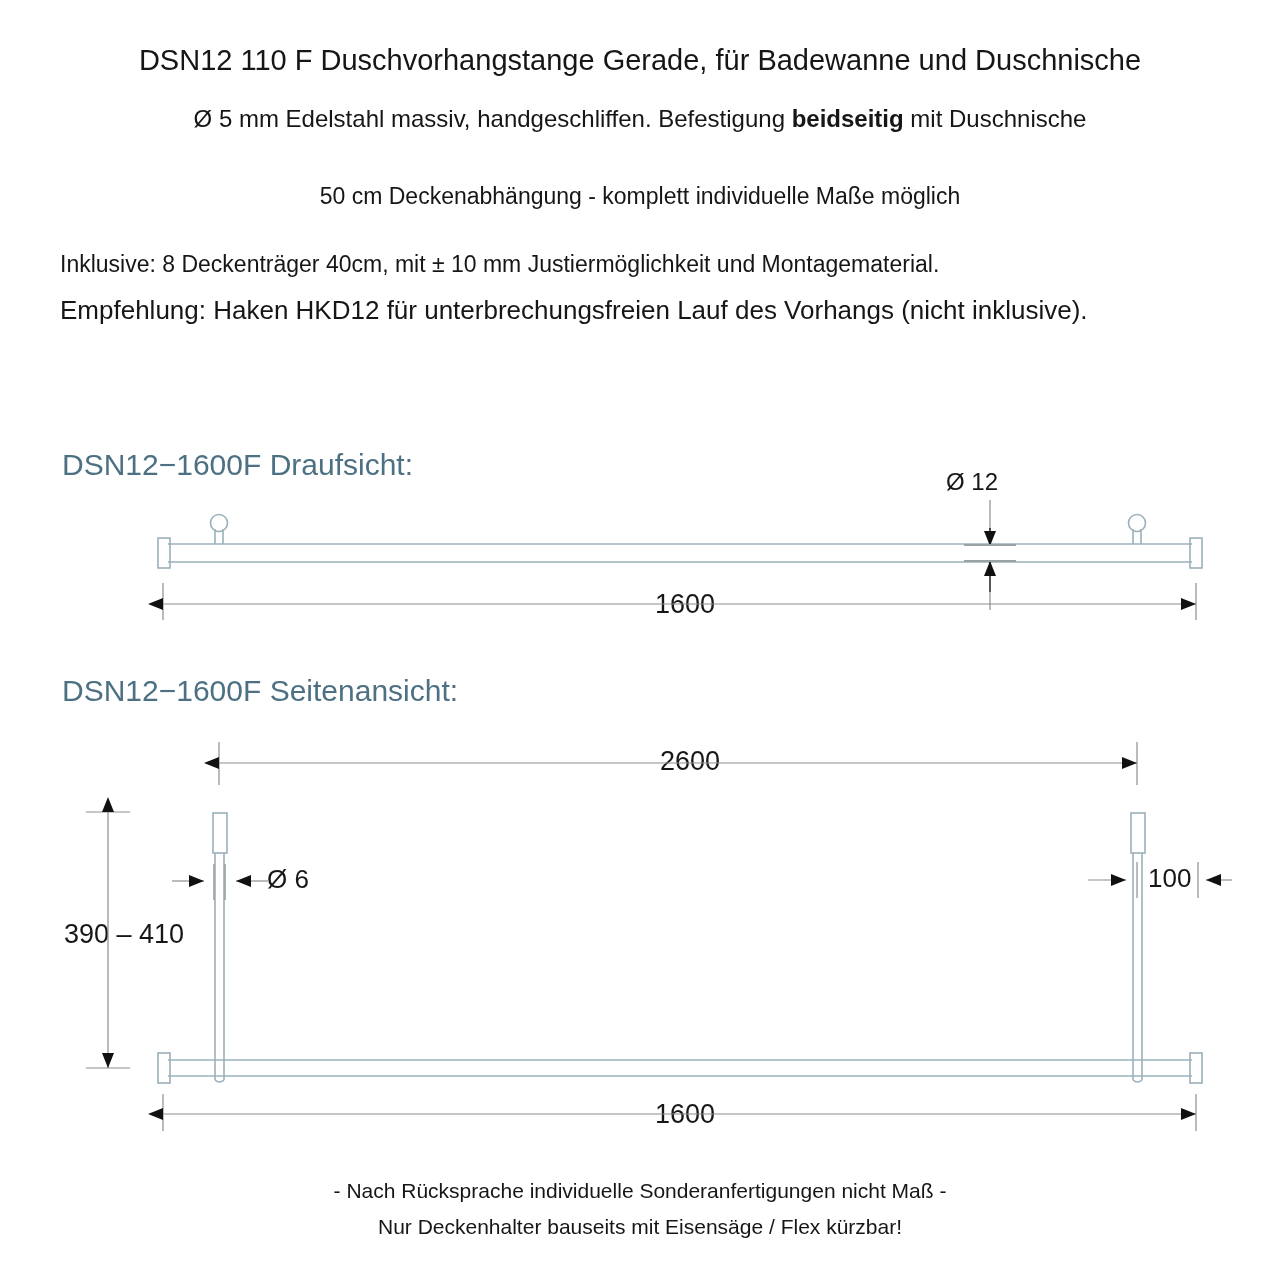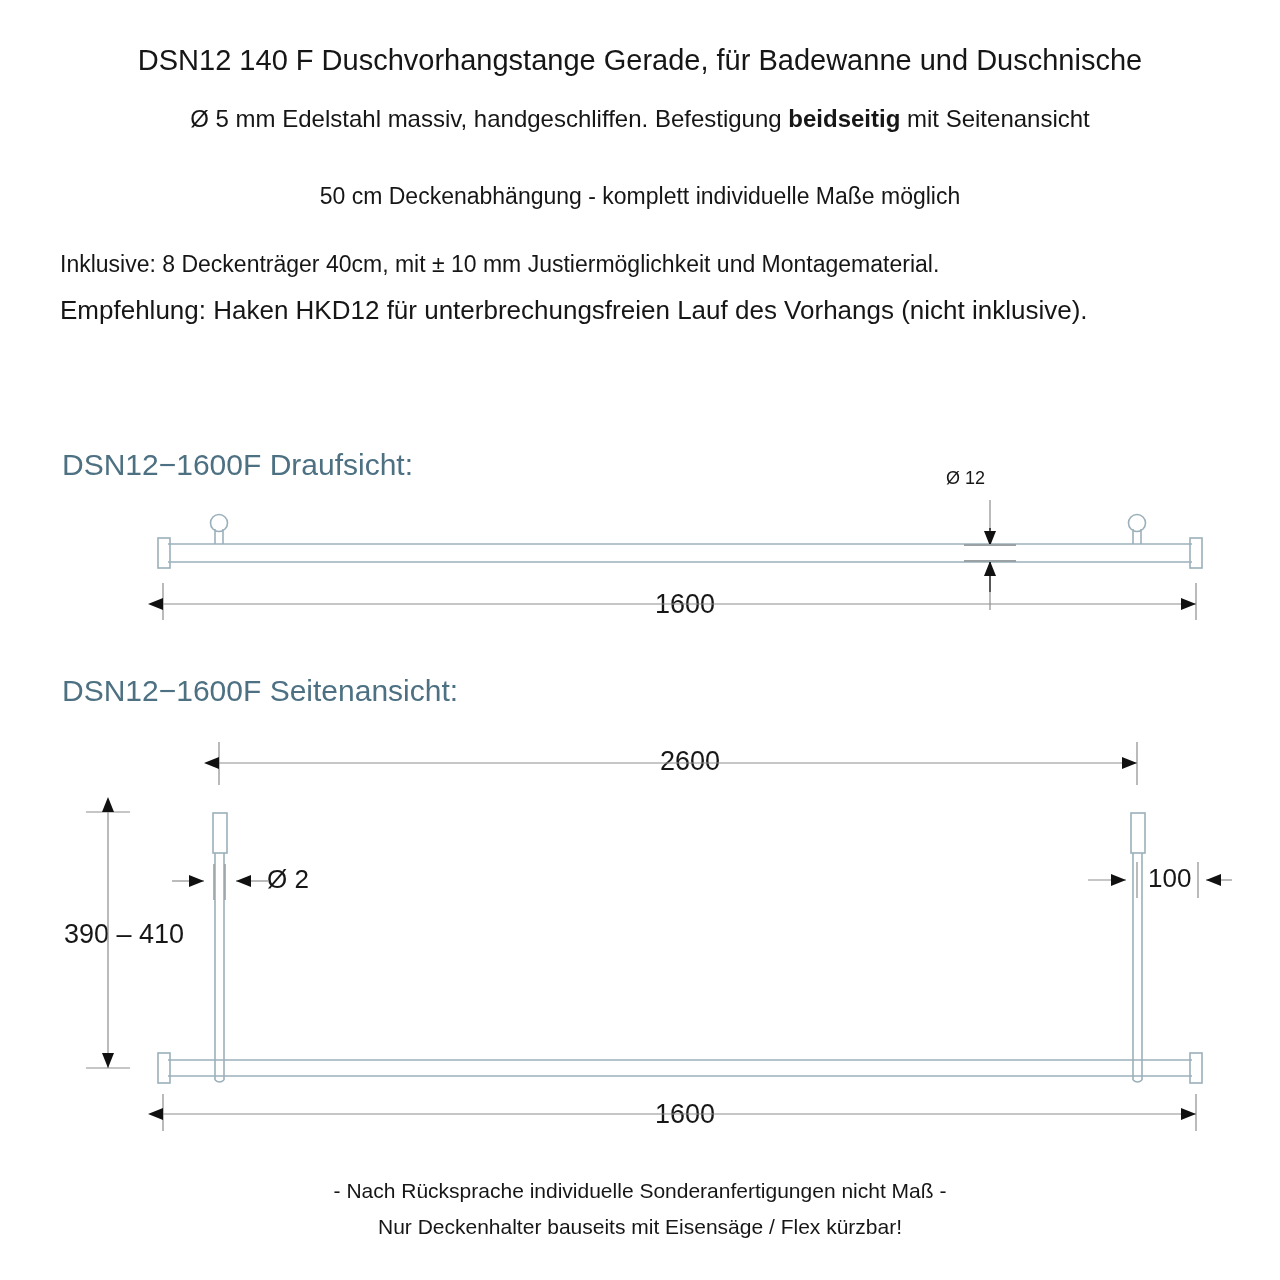--- a/index.html
+++ b/index.html
@@ -100,34 +100,34 @@
   .dim-label {
     position: absolute;
     font-size: 27px;
     color: #171717;
     background: #ffffff;
     padding: 0 9px;
     white-space: nowrap;
     font-family: "Liberation Sans", sans-serif;
   }
   #dim-1600-top  { top: 589px; left: 646px; }
-  #dim-d12       { top: 468px; left: 942px; font-size: 18px; padding: 0 4px; }
+  #dim-d12       { top: 468px; left: 942px; font-size: 24px; padding: 0 4px; }
   #dim-1400      { top: 746px; left: 651px; }
   #dim-d6        { top: 864px; left: 263px; font-size: 26px; padding: 0 4px; }
   #dim-100       { top: 863px; left: 1146px; font-size: 26px; padding: 0 2px; }
   #dim-390410    { top: 919px; left: 60px; font-size: 27px; padding: 0 4px; }
   #dim-1600-bot  { top: 1099px; left: 646px; }
 </style>
 </head>
 <body>
 
-<div class="txt" id="title">DSN12 140 F Duschvorhangstange Gerade, für Badewanne und Duschnische</div>
+<div class="txt" id="title">DSN12 110 F Duschvorhangstange Gerade, für Badewanne und Duschnische</div>
 
 <div class="txt" id="subtitle">
-  <span>Ø 5 mm Edelstahl massiv, handgeschliffen. Befestigung </span><b>beidseitig</b><span> mit Seitenansicht</span>
+  <span>Ø 5 mm Edelstahl massiv, handgeschliffen. Befestigung </span><b>beidseitig</b><span> mit Duschnische</span>
 </div>
 
 <div class="txt" id="line3">50 cm Deckenabhängung - komplett individuelle Maße möglich</div>
 
 <div class="txt" id="incl1">Inklusive:  8 Deckenträger 40cm, mit  ± 10 mm Justiermöglichkeit und Montagematerial.</div>
 
 <div class="txt" id="incl2">Empfehlung: Haken HKD12 für unterbrechungsfreien Lauf des Vorhangs (nicht inklusive).</div>
 
 <div class="view-heading" id="head-top">DSN12−1600F Draufsicht:</div>
 
@@ -136,21 +136,21 @@
 <div class="txt" id="foot1">- Nach Rücksprache individuelle Sonderanfertigungen nicht Maß -</div>
 
 <div class="txt" id="foot2">Nur Deckenhalter bauseits mit Eisensäge / Flex kürzbar!</div>
 
 <div class="dim-label" id="dim-1600-top">1600</div>
 
 <div class="dim-label" id="dim-d12">Ø 12</div>
 
 <div class="dim-label" id="dim-1400">2600</div>
 
-<div class="dim-label" id="dim-d6">Ø 2</div>
+<div class="dim-label" id="dim-d6">Ø 6</div>
 
 <div class="dim-label" id="dim-100">100</div>
 
 <div class="dim-label" id="dim-390410">390 – 410</div>
 
 <div class="dim-label" id="dim-1600-bot">1600</div>
 
 <svg id="drawing" viewBox="0 0 1280 1280" xmlns="http://www.w3.org/2000/svg">
   <defs>
     <marker id="arrL" markerWidth="16" markerHeight="12" refX="15" refY="6" orient="auto" markerUnits="userSpaceOnUse">

